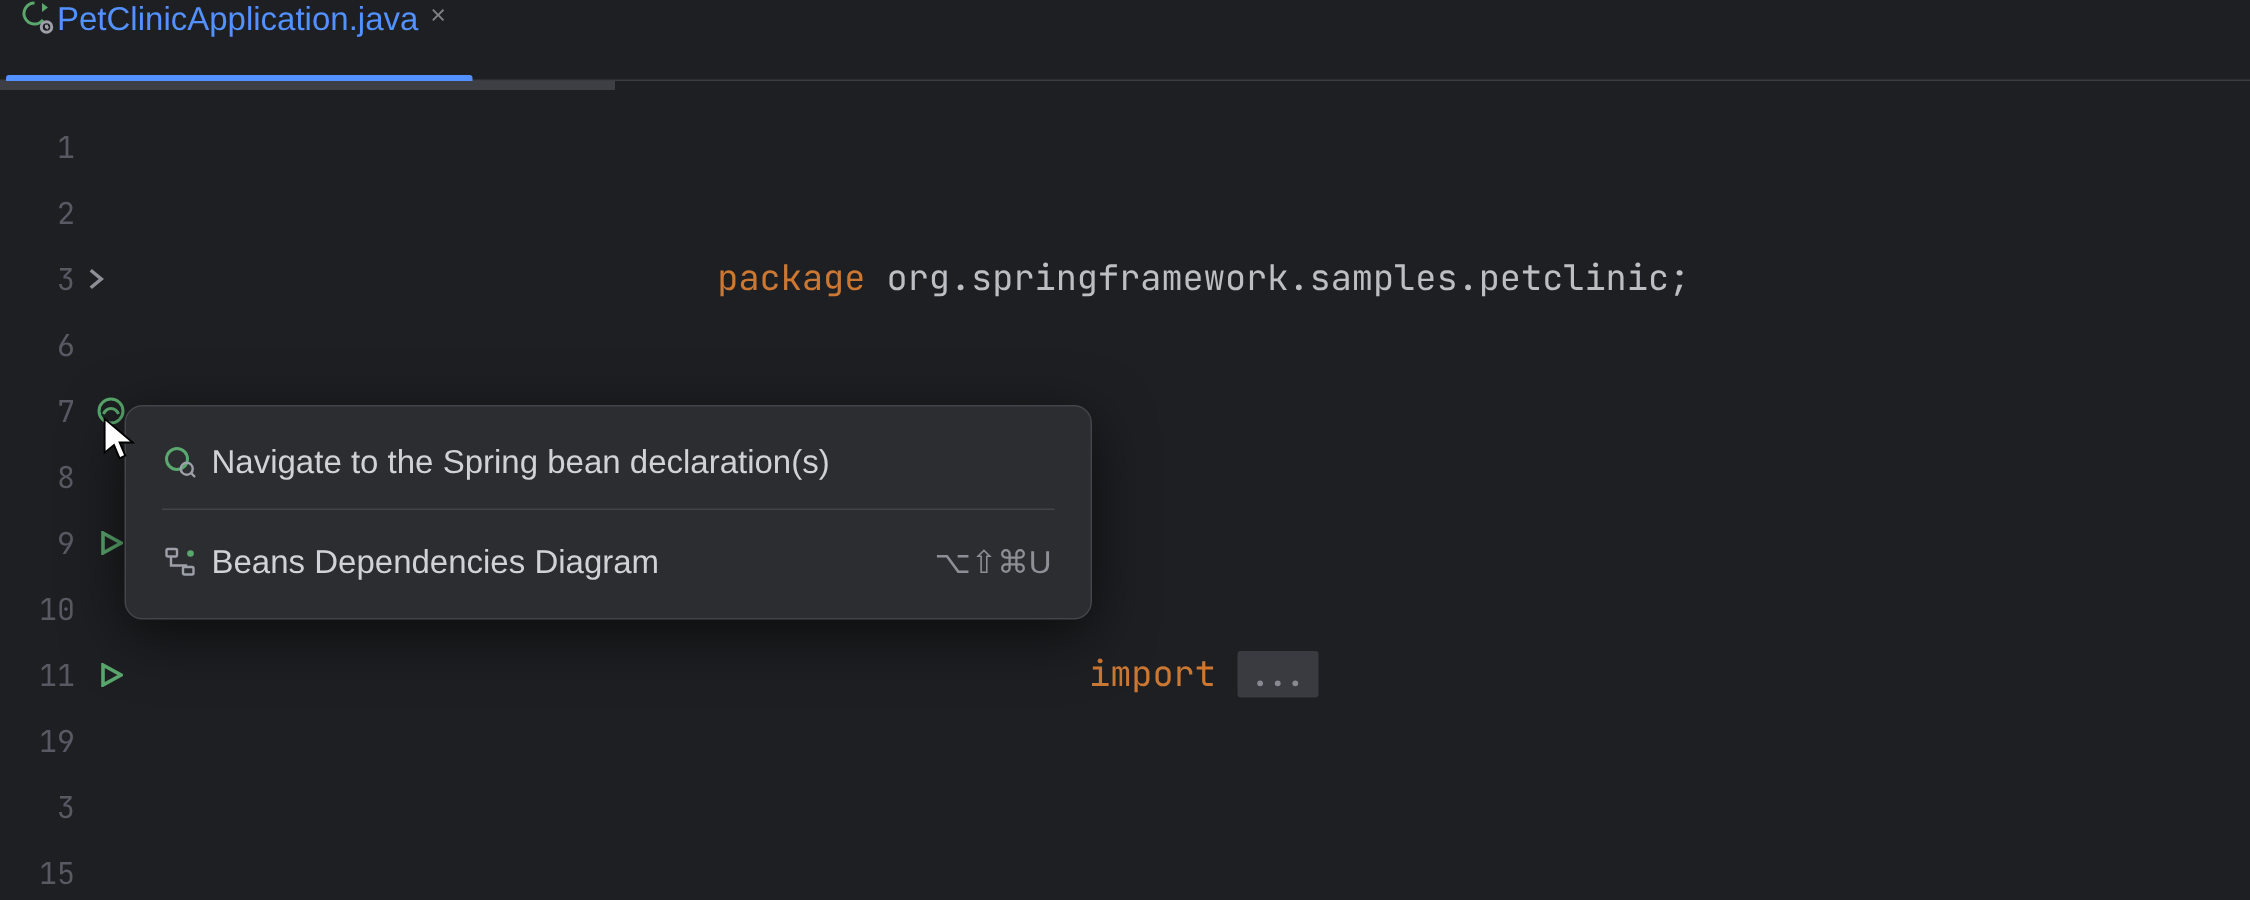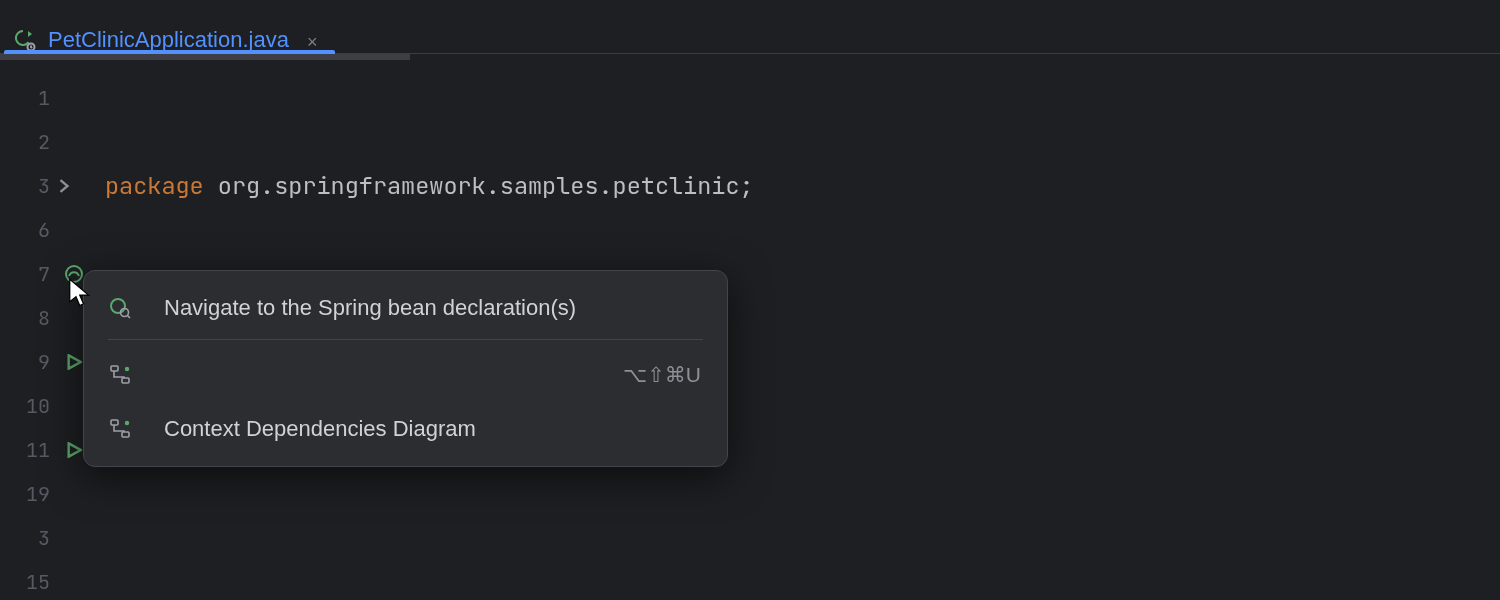--- a/index.html
+++ b/index.html
@@ -15,22 +15,21 @@
   
   .tabbar {
     display: flex;
     align-items: stretch;
     height: 54px;
     border-bottom: 1px solid #3a3c41;
     padding-left: 4px;
   }
   .tab {
     display: flex;
-    align-items: flex-end;
-    gap: 10px;
+    align-items: flex-start;
     padding: 0 18px 0 10px;
     position: relative;
   }
   .tab-icon {
     width: 24px; height: 24px;
     display: flex; align-items: center; justify-content: center;
     color: #5aa86d;
     flex-shrink: 0;
   }
   .tab-title {
@@ -89,20 +88,21 @@
     display: flex; align-items: center; justify-content: center;
   }
   .gut-icon.fold { right: 30px;}
   .code {
     padding-top: 16px;
     font-size: 23.5px;
     line-height: 44px;
     white-space: pre;
     position: relative;
     flex: 1;
+    text-align: center;
   }
   .code-row { height: 44px;}
   .kw   { color: #cc7832; } 
   .pkg  { color: #bcbec4; } 
   .fold-box {
     background: #393b40;
     color: #888a92;
     padding: 0 6px;
     border-radius: 2px;
   }
@@ -116,21 +116,21 @@
     background: #2b2d30;
     border: 1px solid #43454a;
     border-radius: 12px;
     box-shadow: 0 10px 40px rgba(0,0,0,0.6);
     padding: 10px 0;
     z-index: 100;
   }
   .popup-item {
     display: flex;
     align-items: center;
-    gap: 32px;
+    gap: 9px;
     height: 54px;
     padding: 0 24px;
     font-size: 22px;
     color: #d0d2d7;
     position: relative;
   }
   .popup-item .shortcut {
     position: absolute;
     right: 26px;
     color: #8d8f97;
@@ -267,33 +267,22 @@
   <div class="popup-sep"></div>
   <div class="popup-item">
     <span class="popup-icon">
       <svg width="22" height="22" viewBox="0 0 22 22" fill="none" stroke="#9da0a8" stroke-width="1.6">
         <rect x="2" y="2" width="7" height="5" rx="1"></rect>
         <rect x="13" y="14" width="7" height="5" rx="1"></rect>
         <path d="M5 7v6h10v1"></path>
         <circle cx="18" cy="5" r="2.2" fill="#5aa86d" stroke="none"></circle>
       </svg>
     </span>
+    <span>Beans Dependencies Diagram</span>
     <span class="shortcut">⌥⇧⌘U</span>
-  </div>
-  <div class="popup-item">
-    <span class="popup-icon">
-      <svg width="22" height="22" viewBox="0 0 22 22" fill="none" stroke="#9da0a8" stroke-width="1.6">
-        <rect x="2" y="2" width="7" height="5" rx="1"></rect>
-        <rect x="13" y="14" width="7" height="5" rx="1"></rect>
-        <path d="M5 7v6h10v1"></path>
-        <circle cx="18" cy="5" r="2.2" fill="#5aa86d" stroke="none"></circle>
-      </svg>
-    </span>
-    <span>Context Dependencies Diagram</span>
-    <span class="shortcut"></span>
   </div>
 </div>
 
 <div class="cursor">
   <svg width="26" height="30" viewBox="0 0 20 24">
     <path d="M1 1l0 18 5-4 3 7 3-1.4-3-7 7 0z" fill="#ffffff" stroke="#000" stroke-width="1"></path>
   </svg>
 </div>
 
 </body></html>

